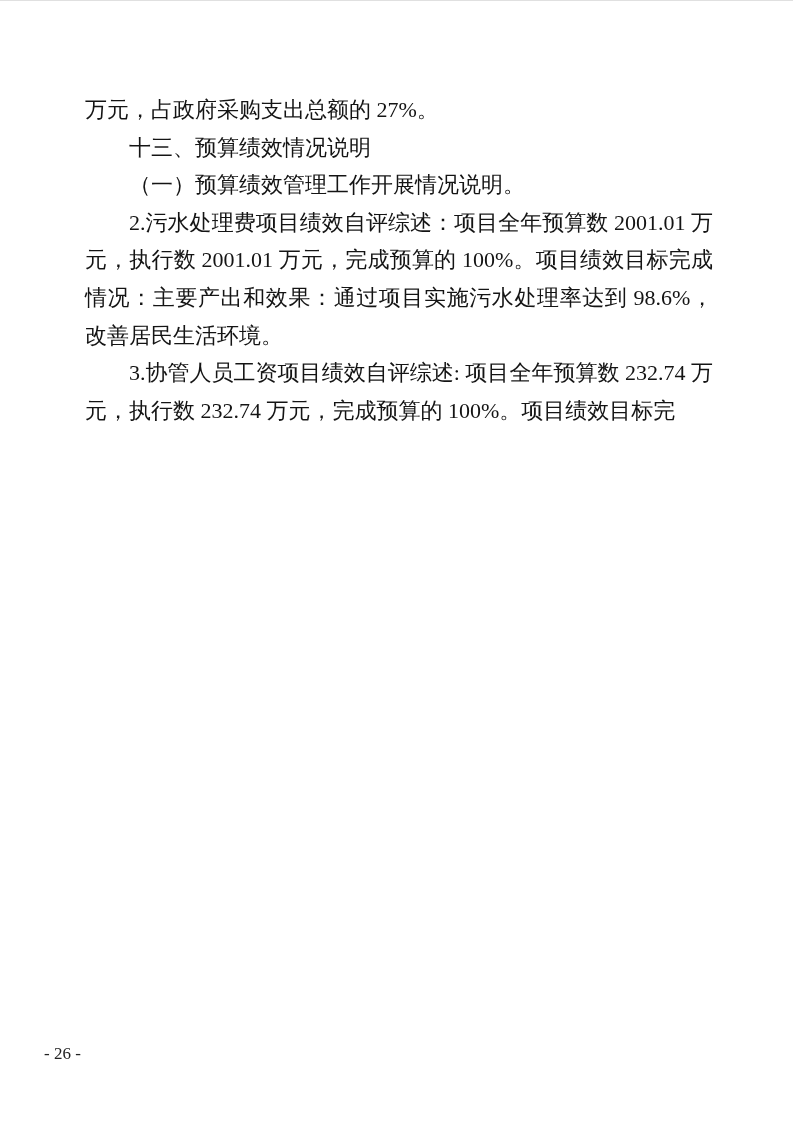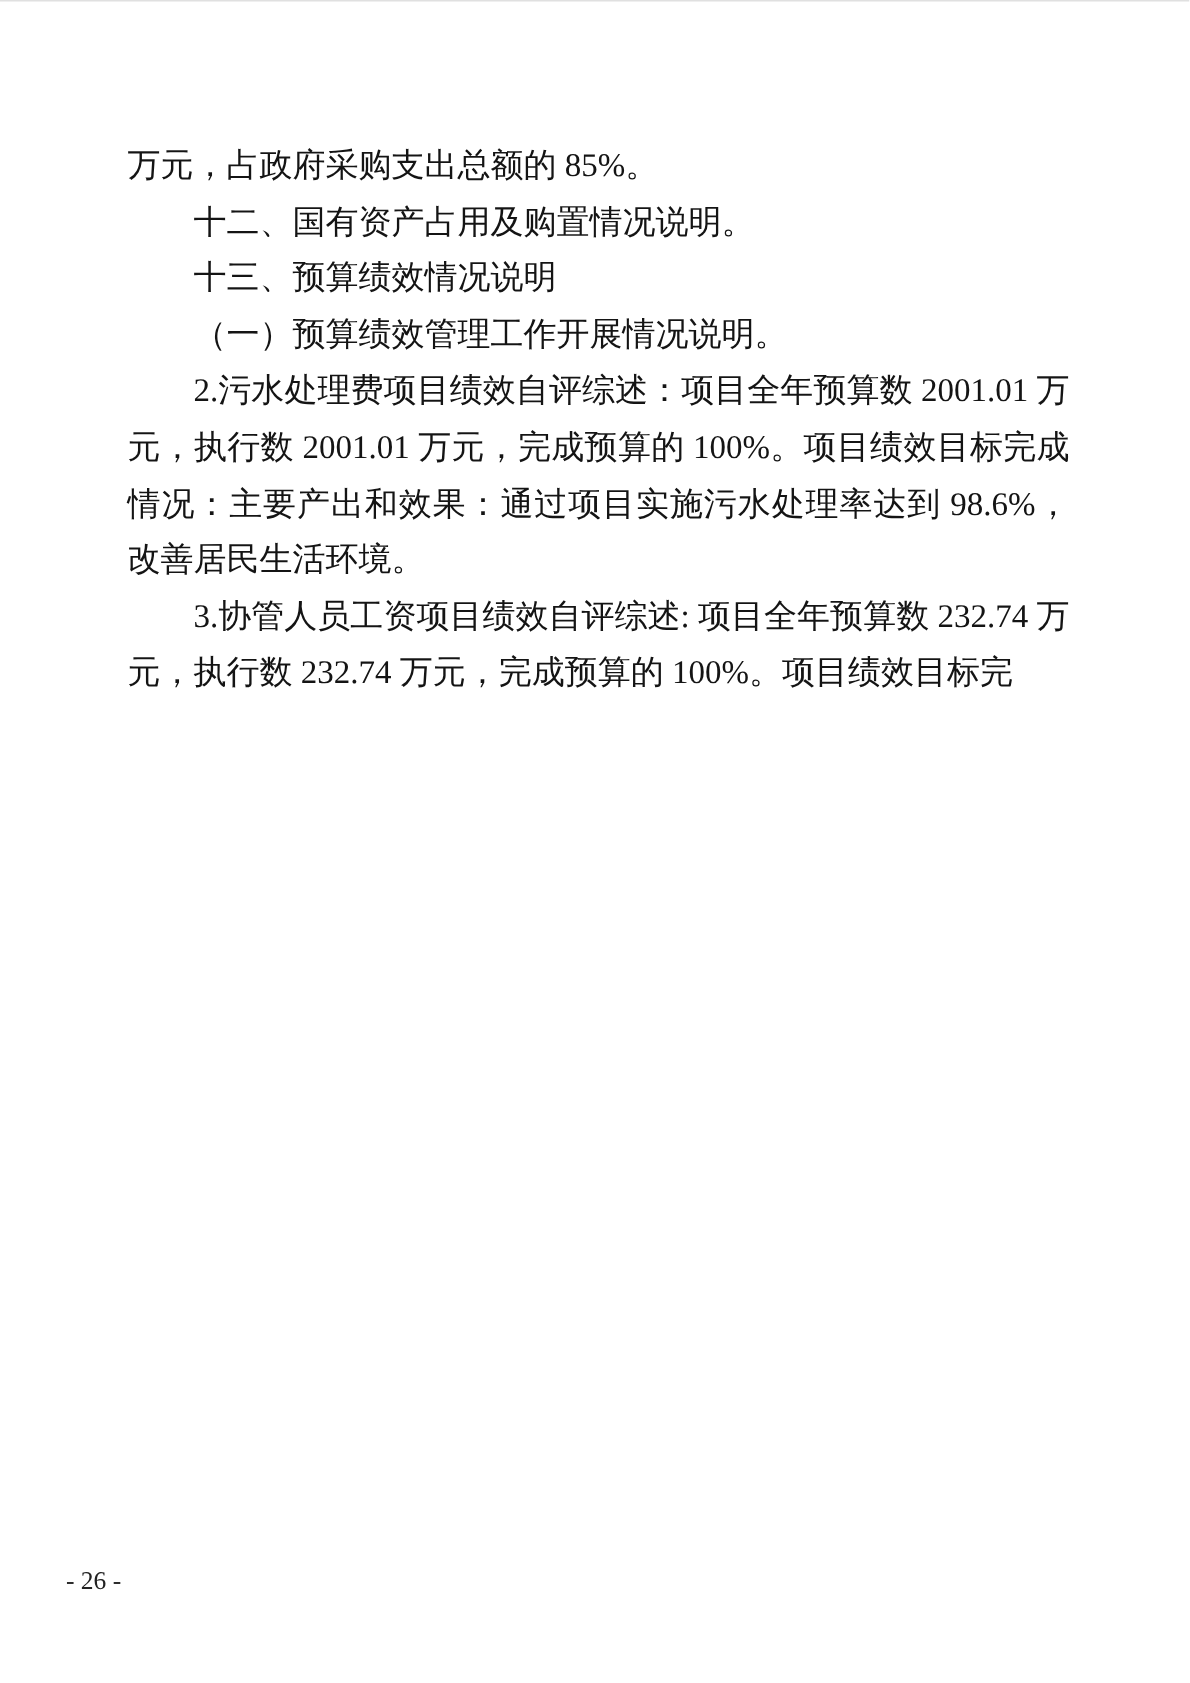--- a/index.html
+++ b/index.html
@@ -59,21 +59,20 @@
     font-size: 17px;
     color: #222222;
     padding-left: 44px;
   }
 </style>
 </head>
 <body>
 
 <div class="page">
   <div class="content">
-    <p class="para continuation">万元，占政府采购支出总额的 85%。</p>
-    <h2 class="heading-hei">十二、国有资产占用及购置情况说明。</h2>
+    <p class="para continuation">万元，占政府采购支出总额的 27%。</p>
     <h2 class="heading-hei">十三、预算绩效情况说明</h2>
     <h3 class="heading-kai">（一）预算绩效管理工作开展情况说明。</h3>
     <p class="para">2.污水处理费项目绩效自评综述：项目全年预算数 2001.01 万元，执行数 2001.01 万元，完成预算的 100%。项目绩效目标完成情况：主要产出和效果：通过项目实施污水处理率达到 98.6%，改善居民生活环境。</p>
     <p class="para">3.协管人员工资项目绩效自评综述: 项目全年预算数 232.74 万元，执行数 232.74 万元，完成预算的 100%。项目绩效目标完</p>
   </div>
   <div class="page-footer">- 26 -</div>
 </div>
 
 </body></html>

